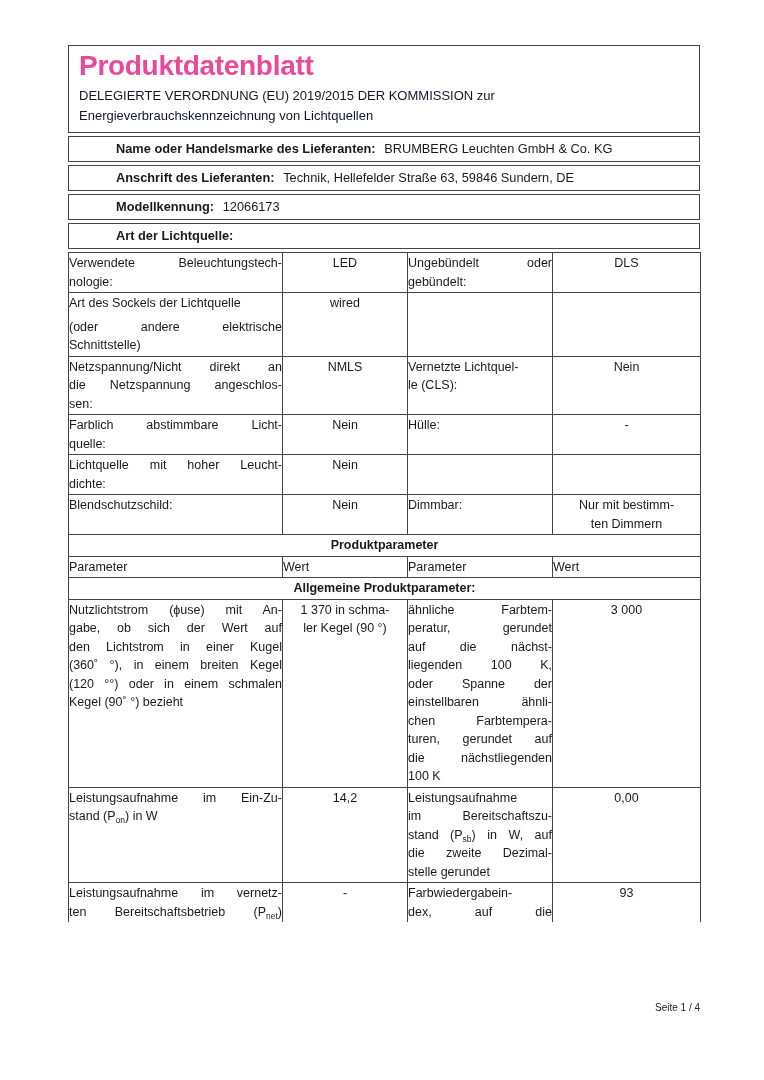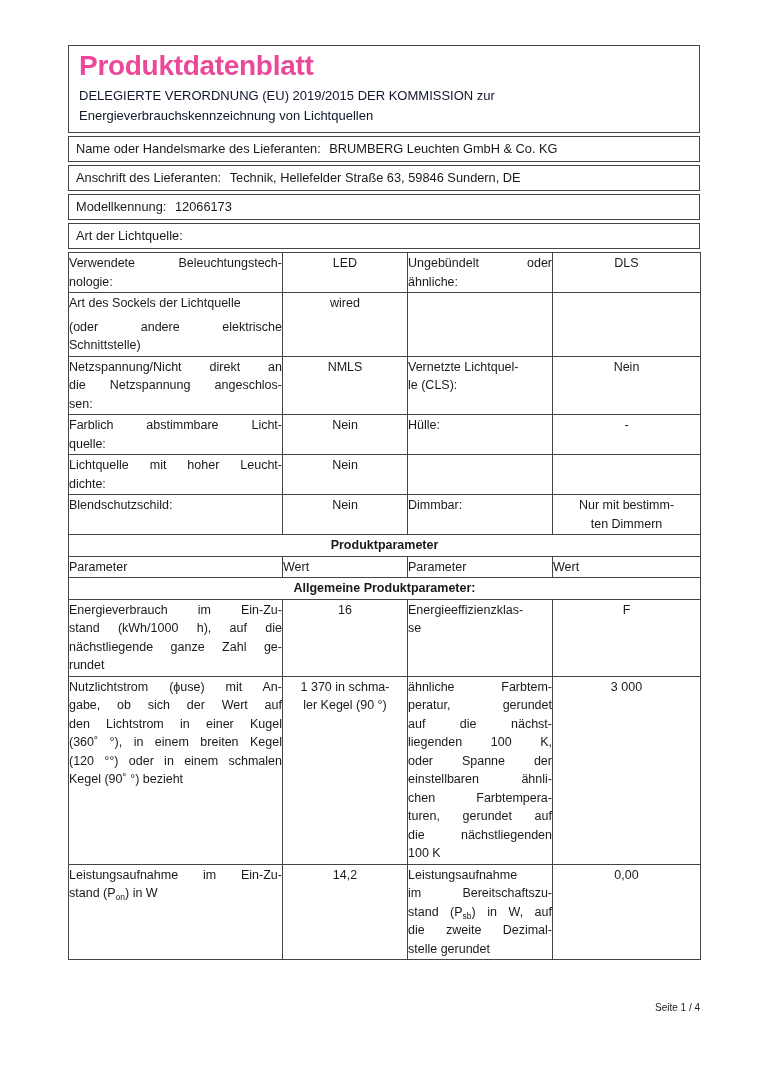--- a/index.html
+++ b/index.html
@@ -26,21 +26,21 @@
   .doc-title {
     margin: 0;
     font-size: 28px;
     line-height: 32px;
     font-weight: 700;
     color: #ec4899;
     letter-spacing: -0.3px;
   }
   .doc-reg { margin: 4px 0 0 0; font-size: 13px; line-height: 20px; color: #0f172a; }
 
-  .lbl { font-weight: 400; }
+  .lbl { font-weight: 700; margin-left: 40px; }
   .val-inline { margin-left: 5px; }
 
   table.grid {
     border-collapse: collapse;
     table-layout: fixed;
     width: 632px;
     font-size: 12.5px;
   }
   table.grid td {
     border: 1px solid #454545;
@@ -107,21 +107,21 @@
     </colgroup>
     <tbody>
       <tr>
         <td class="lab">
             <div class="ln spread">Verwendete Beleuchtungstech-</div>
             <div class="ln">nologie:</div>
           </td>
         <td class="val">LED</td>
         <td class="lab">
             <div class="ln spread">Ungebündelt oder</div>
-            <div class="ln">ähnliche:</div>
+            <div class="ln">gebündelt:</div>
           </td>
         <td class="val">DLS</td>
       </tr>
       <tr>
         <td class="lab">
             <div class="ln">Art des Sockels der Lichtquelle</div>
             <div class="ln spread gap">(oder andere elektrische</div>
             <div class="ln">Schnittstelle)</div>
           </td>
         <td class="val">wired</td>
@@ -181,34 +181,20 @@
       <tr>
         <td>Parameter</td>
         <td>Wert</td>
         <td>Parameter</td>
         <td>Wert</td>
       </tr>
       <tr>
         <td class="sec" colspan="4">Allgemeine Produktparameter:</td>
       </tr>
 
-      <tr>
-        <td class="lab">
-            <div class="ln spread">Energieverbrauch im Ein-Zu-</div>
-            <div class="ln spread">stand (kWh/1000 h), auf die</div>
-            <div class="ln spread">nächstliegende ganze Zahl ge-</div>
-            <div class="ln">rundet</div>
-          </td>
-        <td class="val">16</td>
-        <td class="lab">
-            <div class="ln">Energieeffizienzklas-</div>
-            <div class="ln">se</div>
-          </td>
-        <td class="val">F</td>
-      </tr>
       <tr>
         <td class="lab">
             <div class="ln spread">Nutzlichtstrom (ϕuse) mit An-</div>
             <div class="ln spread">gabe, ob sich der Wert auf</div>
             <div class="ln spread">den Lichtstrom in einer Kugel</div>
             <div class="ln spread">(360˚ °), in einem breiten Kegel</div>
             <div class="ln spread">(120 °°) oder in einem schmalen</div>
             <div class="ln">Kegel (90˚ °) bezieht</div>
           </td>
         <td class="val">
@@ -237,17 +223,29 @@
         <td class="val">14,2</td>
         <td class="lab">
             <div class="ln spread">Leistungsaufnahme</div>
             <div class="ln spread">im Bereitschaftszu-</div>
             <div class="ln spread">stand (P<sub>sb</sub>) in W, auf</div>
             <div class="ln spread">die zweite Dezimal-</div>
             <div class="ln">stelle gerundet</div>
           </td>
         <td class="val">0,00</td>
       </tr>
+      <tr class="clip">
+        <td class="lab">
+            <div class="ln spread">Leistungsaufnahme im vernetz-</div>
+            <div class="ln spread">ten Bereitschaftsbetrieb (P<sub>net</sub>)</div>
+          </td>
+        <td class="val">-</td>
+        <td class="lab">
+            <div class="ln">Farbwiedergabein-</div>
+            <div class="ln spread">dex, auf die</div>
+          </td>
+        <td class="val">93</td>
+      </tr>
     </tbody>
   </table>
 </div>
 
 <div class="page-footer">Seite 1 / 4</div>
 
 </body></html>

